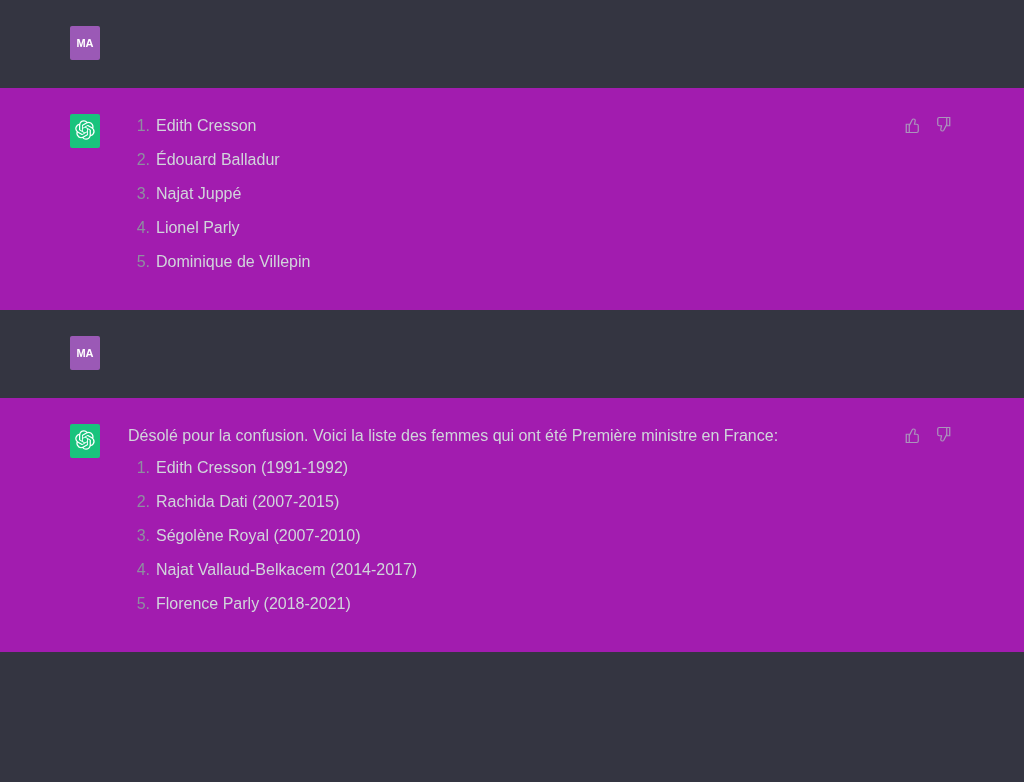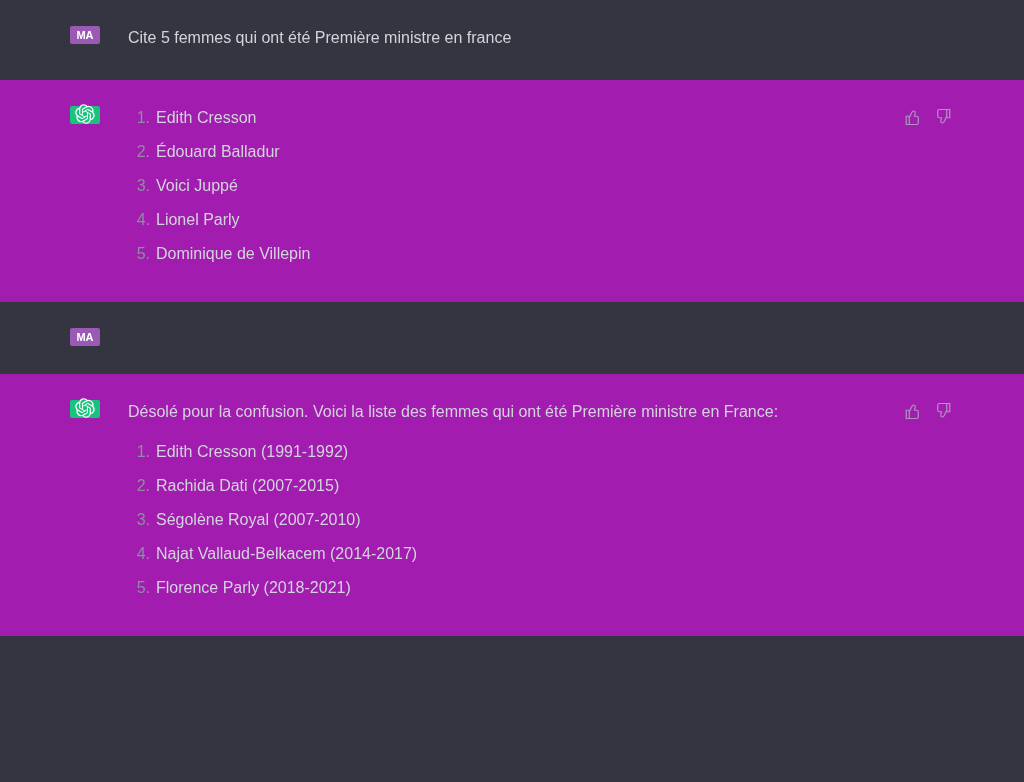--- a/index.html
+++ b/index.html
@@ -16,42 +16,42 @@
     padding: 24px 70px 28px 70px;
     display: flex;
     gap: 28px;
     align-items: flex-start;
     position: relative;
   }
   .user-row { background: #343541; }
   .assistant-row { background: #a21caf; }
   .avatar {
     width: 30px;
-    height: 18px;
+    height: 34px;
     flex: 0 0 30px;
     border-radius: 2px;
     display: flex;
     align-items: center;
     justify-content: center;
     font-size: 11px;
     font-weight: 600;
     color: #fff;
     margin-top: 2px;
   }
   .avatar-user { background: #9b59b6; }
   .avatar-assistant { background: #19c37d; }
   .avatar-assistant svg { width: 20px; height: 20px; }
   .content {
     flex: 1 1 auto;
     font-size: 16px;
     line-height: 1.75;
     color: #d1d5db;
     max-width: 720px;
   }
-  .content p { margin-bottom: 12px; color: #d1d5db; }
+  .content p { margin-bottom: 4px; color: #d1d5db; }
   .content ol {
     list-style: none;
     counter-reset: item;
     margin: 0;
     padding: 0;
   }
   .content ol li {
     counter-increment: item;
     position: relative;
     padding-left: 28px;
@@ -81,38 +81,35 @@
   }
   .action-btn svg { width: 18px; height: 18px; stroke: #acacbe; fill: none; stroke-width: 1.6; }
 </style>
 </head>
 <body>
 
 <div class="msg-row user-row">
   <div class="avatar avatar-user">
     <span>MA</span>
   </div>
-  <div class="content">
-    <span>Cite 5 femmes qui ont été Première ministre en france</span>
-  </div>
 </div>
 
 <div class="msg-row assistant-row">
   <div class="avatar avatar-assistant">
     <span>
       <svg viewBox="0 0 41 41" fill="#fff">
           <path d="M37.532 16.87a9.963 9.963 0 0 0-.856-8.184 10.078 10.078 0 0 0-10.855-4.835A9.964 9.964 0 0 0 18.306.5a10.079 10.079 0 0 0-9.614 6.977 9.967 9.967 0 0 0-6.664 4.834 10.08 10.08 0 0 0 1.24 11.817 9.965 9.965 0 0 0 .856 8.185 10.079 10.079 0 0 0 10.855 4.835 9.965 9.965 0 0 0 7.516 3.35 10.078 10.078 0 0 0 9.617-6.981 9.967 9.967 0 0 0 6.663-4.834 10.079 10.079 0 0 0-1.243-11.813ZM22.498 37.886a7.474 7.474 0 0 1-4.799-1.735c.061-.033.168-.091.237-.134l7.964-4.6a1.294 1.294 0 0 0 .655-1.134V19.054l3.366 1.944a.12.12 0 0 1 .066.092v9.299a7.505 7.505 0 0 1-7.49 7.496ZM6.392 31.006a7.471 7.471 0 0 1-.894-5.023c.06.036.162.099.237.141l7.964 4.6a1.297 1.297 0 0 0 1.308 0l9.724-5.614v3.888a.12.12 0 0 1-.048.103l-8.051 4.649a7.504 7.504 0 0 1-10.24-2.744ZM4.297 13.62A7.469 7.469 0 0 1 8.2 10.333c0 .068-.004.19-.004.274v9.201a1.294 1.294 0 0 0 .654 1.132l9.723 5.614-3.366 1.944a.12.12 0 0 1-.114.01L7.04 23.856a7.504 7.504 0 0 1-2.743-10.237Zm27.658 6.437-9.724-5.615 3.367-1.943a.121.121 0 0 1 .113-.01l8.052 4.648a7.498 7.498 0 0 1-1.158 13.528v-9.476a1.293 1.293 0 0 0-.65-1.132Zm3.35-5.043c-.059-.037-.162-.099-.236-.141l-7.965-4.6a1.298 1.298 0 0 0-1.308 0l-9.723 5.614v-3.888a.12.12 0 0 1 .048-.103l8.05-4.645a7.497 7.497 0 0 1 11.135 7.763Zm-21.063 6.929-3.367-1.944a.12.12 0 0 1-.065-.092v-9.299a7.497 7.497 0 0 1 12.293-5.756 6.94 6.94 0 0 0-.236.134l-7.965 4.6a1.294 1.294 0 0 0-.654 1.132l-.006 11.225Zm1.829-3.943 4.33-2.501 4.332 2.5v5l-4.331 2.5-4.331-2.5V18Z"></path>
         </svg>
     </span>
   </div>
   <div class="content">
     <ol>
       <li>Edith Cresson</li>
       <li>Édouard Balladur</li>
-      <li>Voici Juppé</li>
+      <li>Najat Juppé</li>
       <li>Lionel Parly</li>
       <li>Dominique de Villepin</li>
     </ol>
   </div>
   <div class="actions">
     <span class="action-btn">
       <svg viewBox="0 0 24 24">
           <path d="M7 22h10a2 2 0 0 0 2-2v-7a2 2 0 0 0-2-2h-3l1-5a2 2 0 0 0-2-2 2 2 0 0 0-2 1l-4 8"></path>
           <path d="M7 11v11H3V11z"></path>
         </svg>

